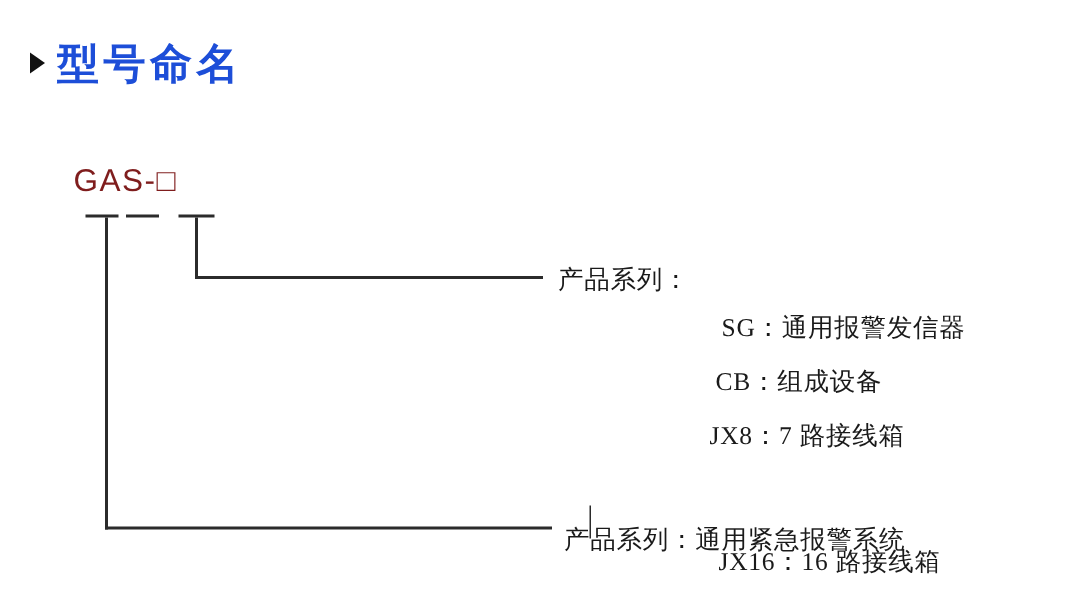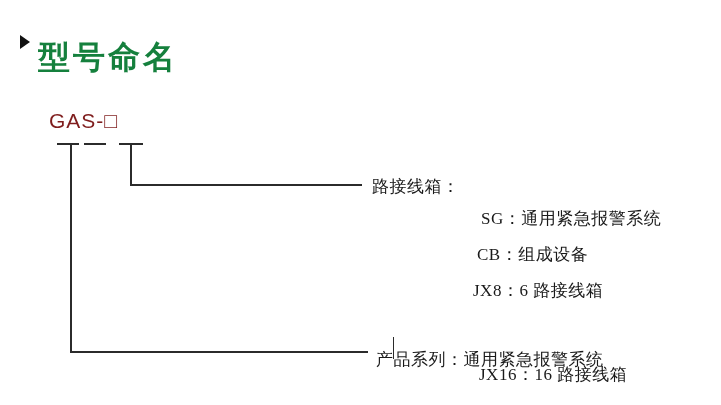--- a/index.html
+++ b/index.html
@@ -19,26 +19,25 @@
     position: absolute;
     left: 20px; top: 35px;
     width: 0; height: 0;
     border-left: 10px solid #111111;
     border-top: 7px solid transparent;
     border-bottom: 7px solid transparent;
   }
   .section-title {
     position: absolute;
     left: 38px; top: 24px;
-    font-size: 32px;
+    font-size: 28px;
     font-weight: bold;
     letter-spacing: 3px;
-    color: #15803d;
+    color: #1d4ed8;
     font-family: "Liberation Serif", "DejaVu Serif", serif;
-    margin-top: 12px;
   }
   .model-code {
     position: absolute;
     left: 49px; top: 109px;
     font-size: 21px;
     letter-spacing: 1px;
     color: #7f1d1d;
     font-family: "Liberation Sans", "DejaVu Sans", sans-serif;
   }
   .callout-label {
@@ -75,24 +74,24 @@
   <div class="line" style="left:57px; top:143px; width:22px; height:2px;"></div>
   <div class="line" style="left:84px; top:143px; width:22px; height:2px;"></div>
   <div class="line" style="left:119px; top:143px; width:24px; height:2px;"></div>
 
   <div class="line" style="left:130px; top:145px; width:2px; height:41px;"></div>
   <div class="line" style="left:130px; top:184px; width:232px; height:2px;"></div>
 
   <div class="line" style="left:70px; top:145px; width:2px; height:208px;"></div>
   <div class="line" style="left:70px; top:351px; width:298px; height:2px;"></div>
 
-  <div class="callout-label component-label">路接线箱：</div>
+  <div class="callout-label component-label">产品系列：</div>
 
-  <div class="component-item item-0">SG：通用紧急报警系统</div>
+  <div class="component-item item-0">SG：通用报警发信器</div>
   <div class="component-item item-1">CB：组成设备</div>
-  <div class="component-item item-2">JX8：6 路接线箱</div>
+  <div class="component-item item-2">JX8：7 路接线箱</div>
   <div class="component-item item-3">JX16：16 路接线箱</div>
 
   <div class="callout-label series-label">产品系列：通用紧急报警系统</div>
 
   <div class="text-cursor"></div>
 
 </div>
 
 </body></html>

